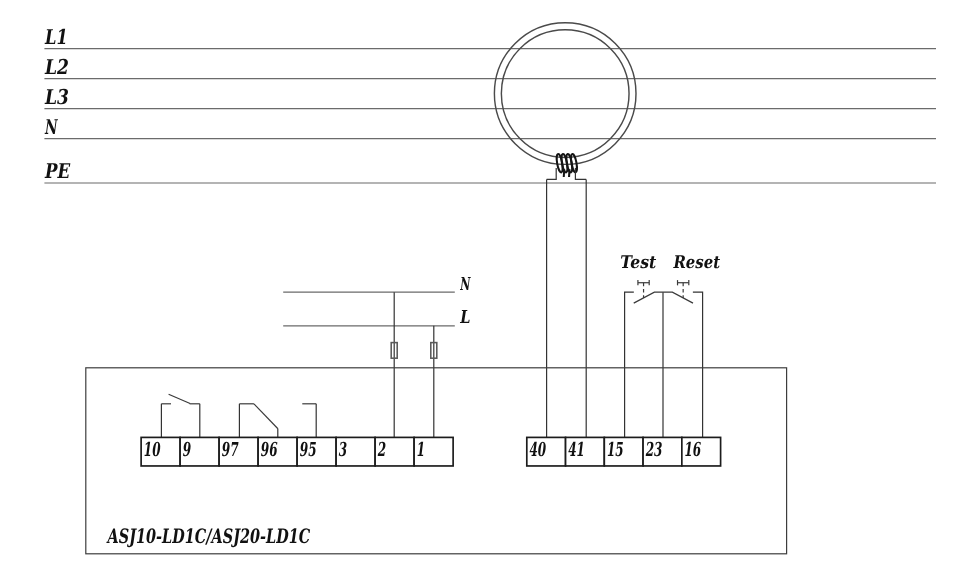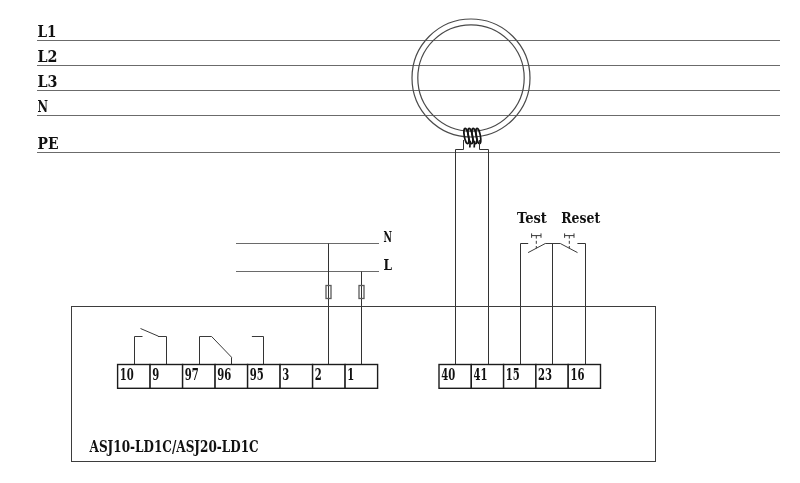--- a/index.html
+++ b/index.html
@@ -6,20 +6,21 @@
     margin: 0;
     padding: 0;
     background: #ffffff;
   }
   #canvas {
     position: relative;
     width: 800px;
     height: 483px;
     background: #ffffff;
     overflow: hidden;
+    font-style: italic;
   }
   svg {
     display: block;
   }
   text {
     font-family: "DejaVu Serif", "Liberation Serif", serif;
     font-weight: 700;
     fill: #111111;
   }
   .lbl-phase  { font-size: 17px; }

